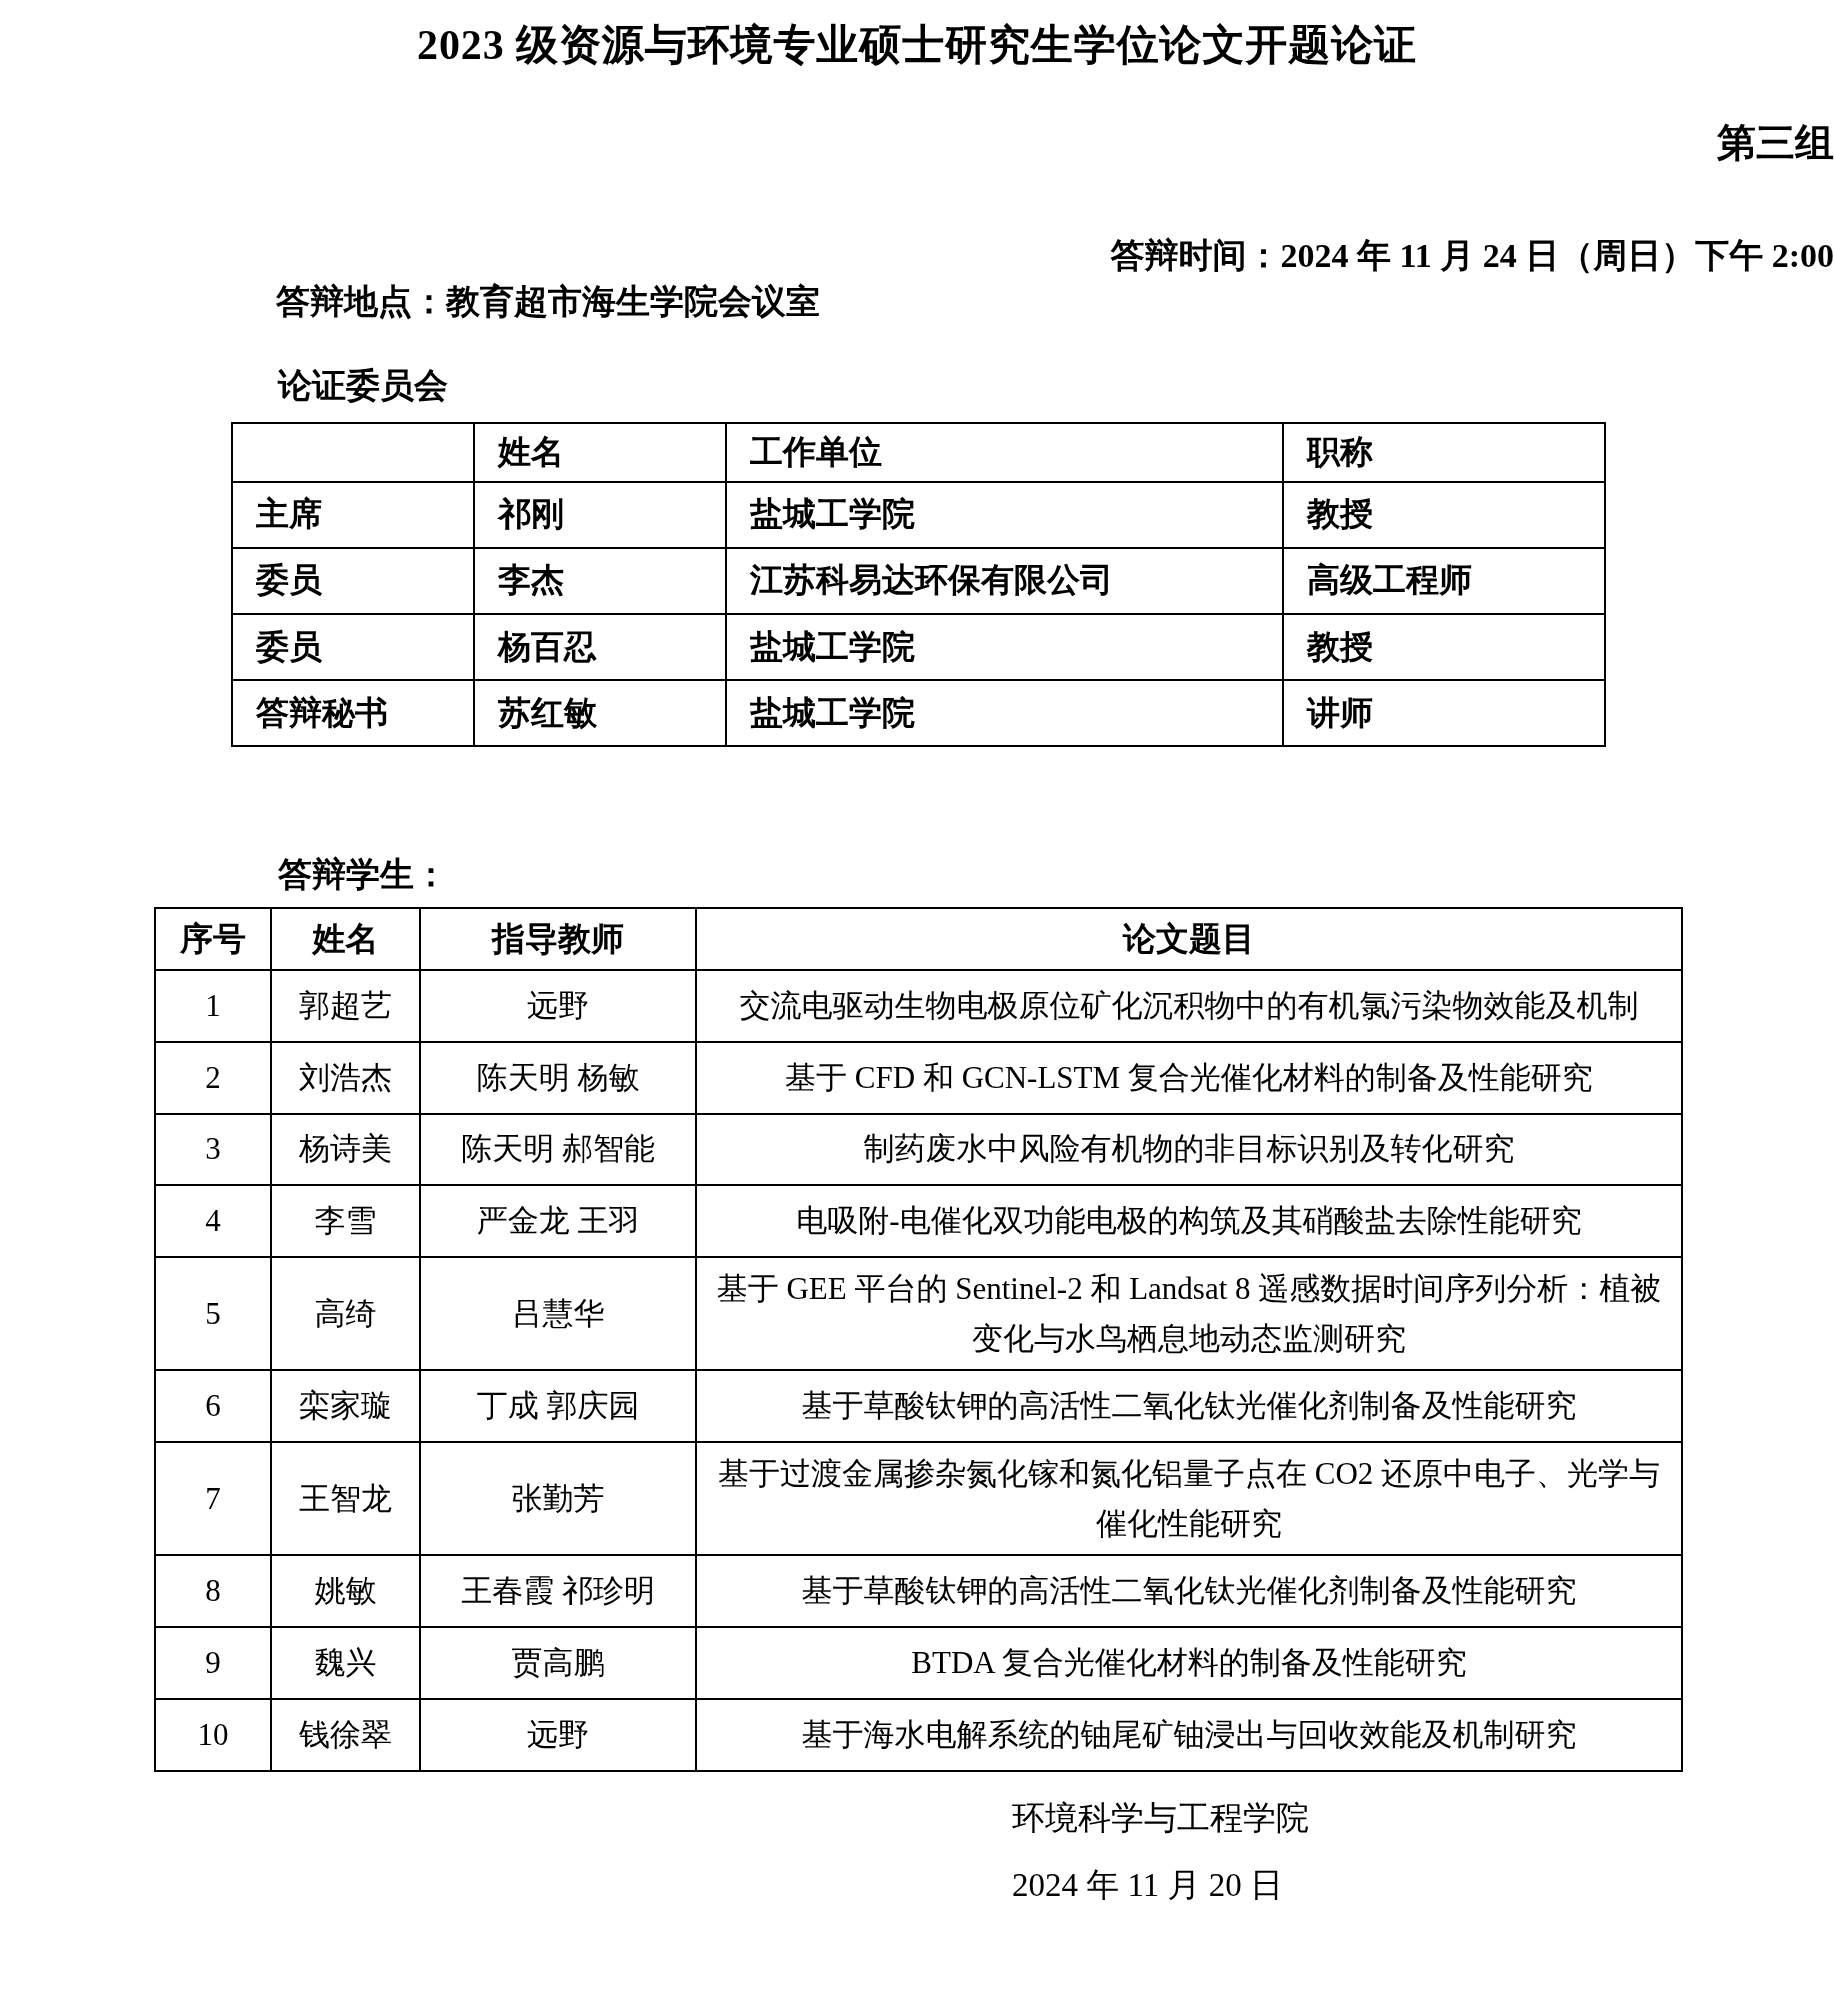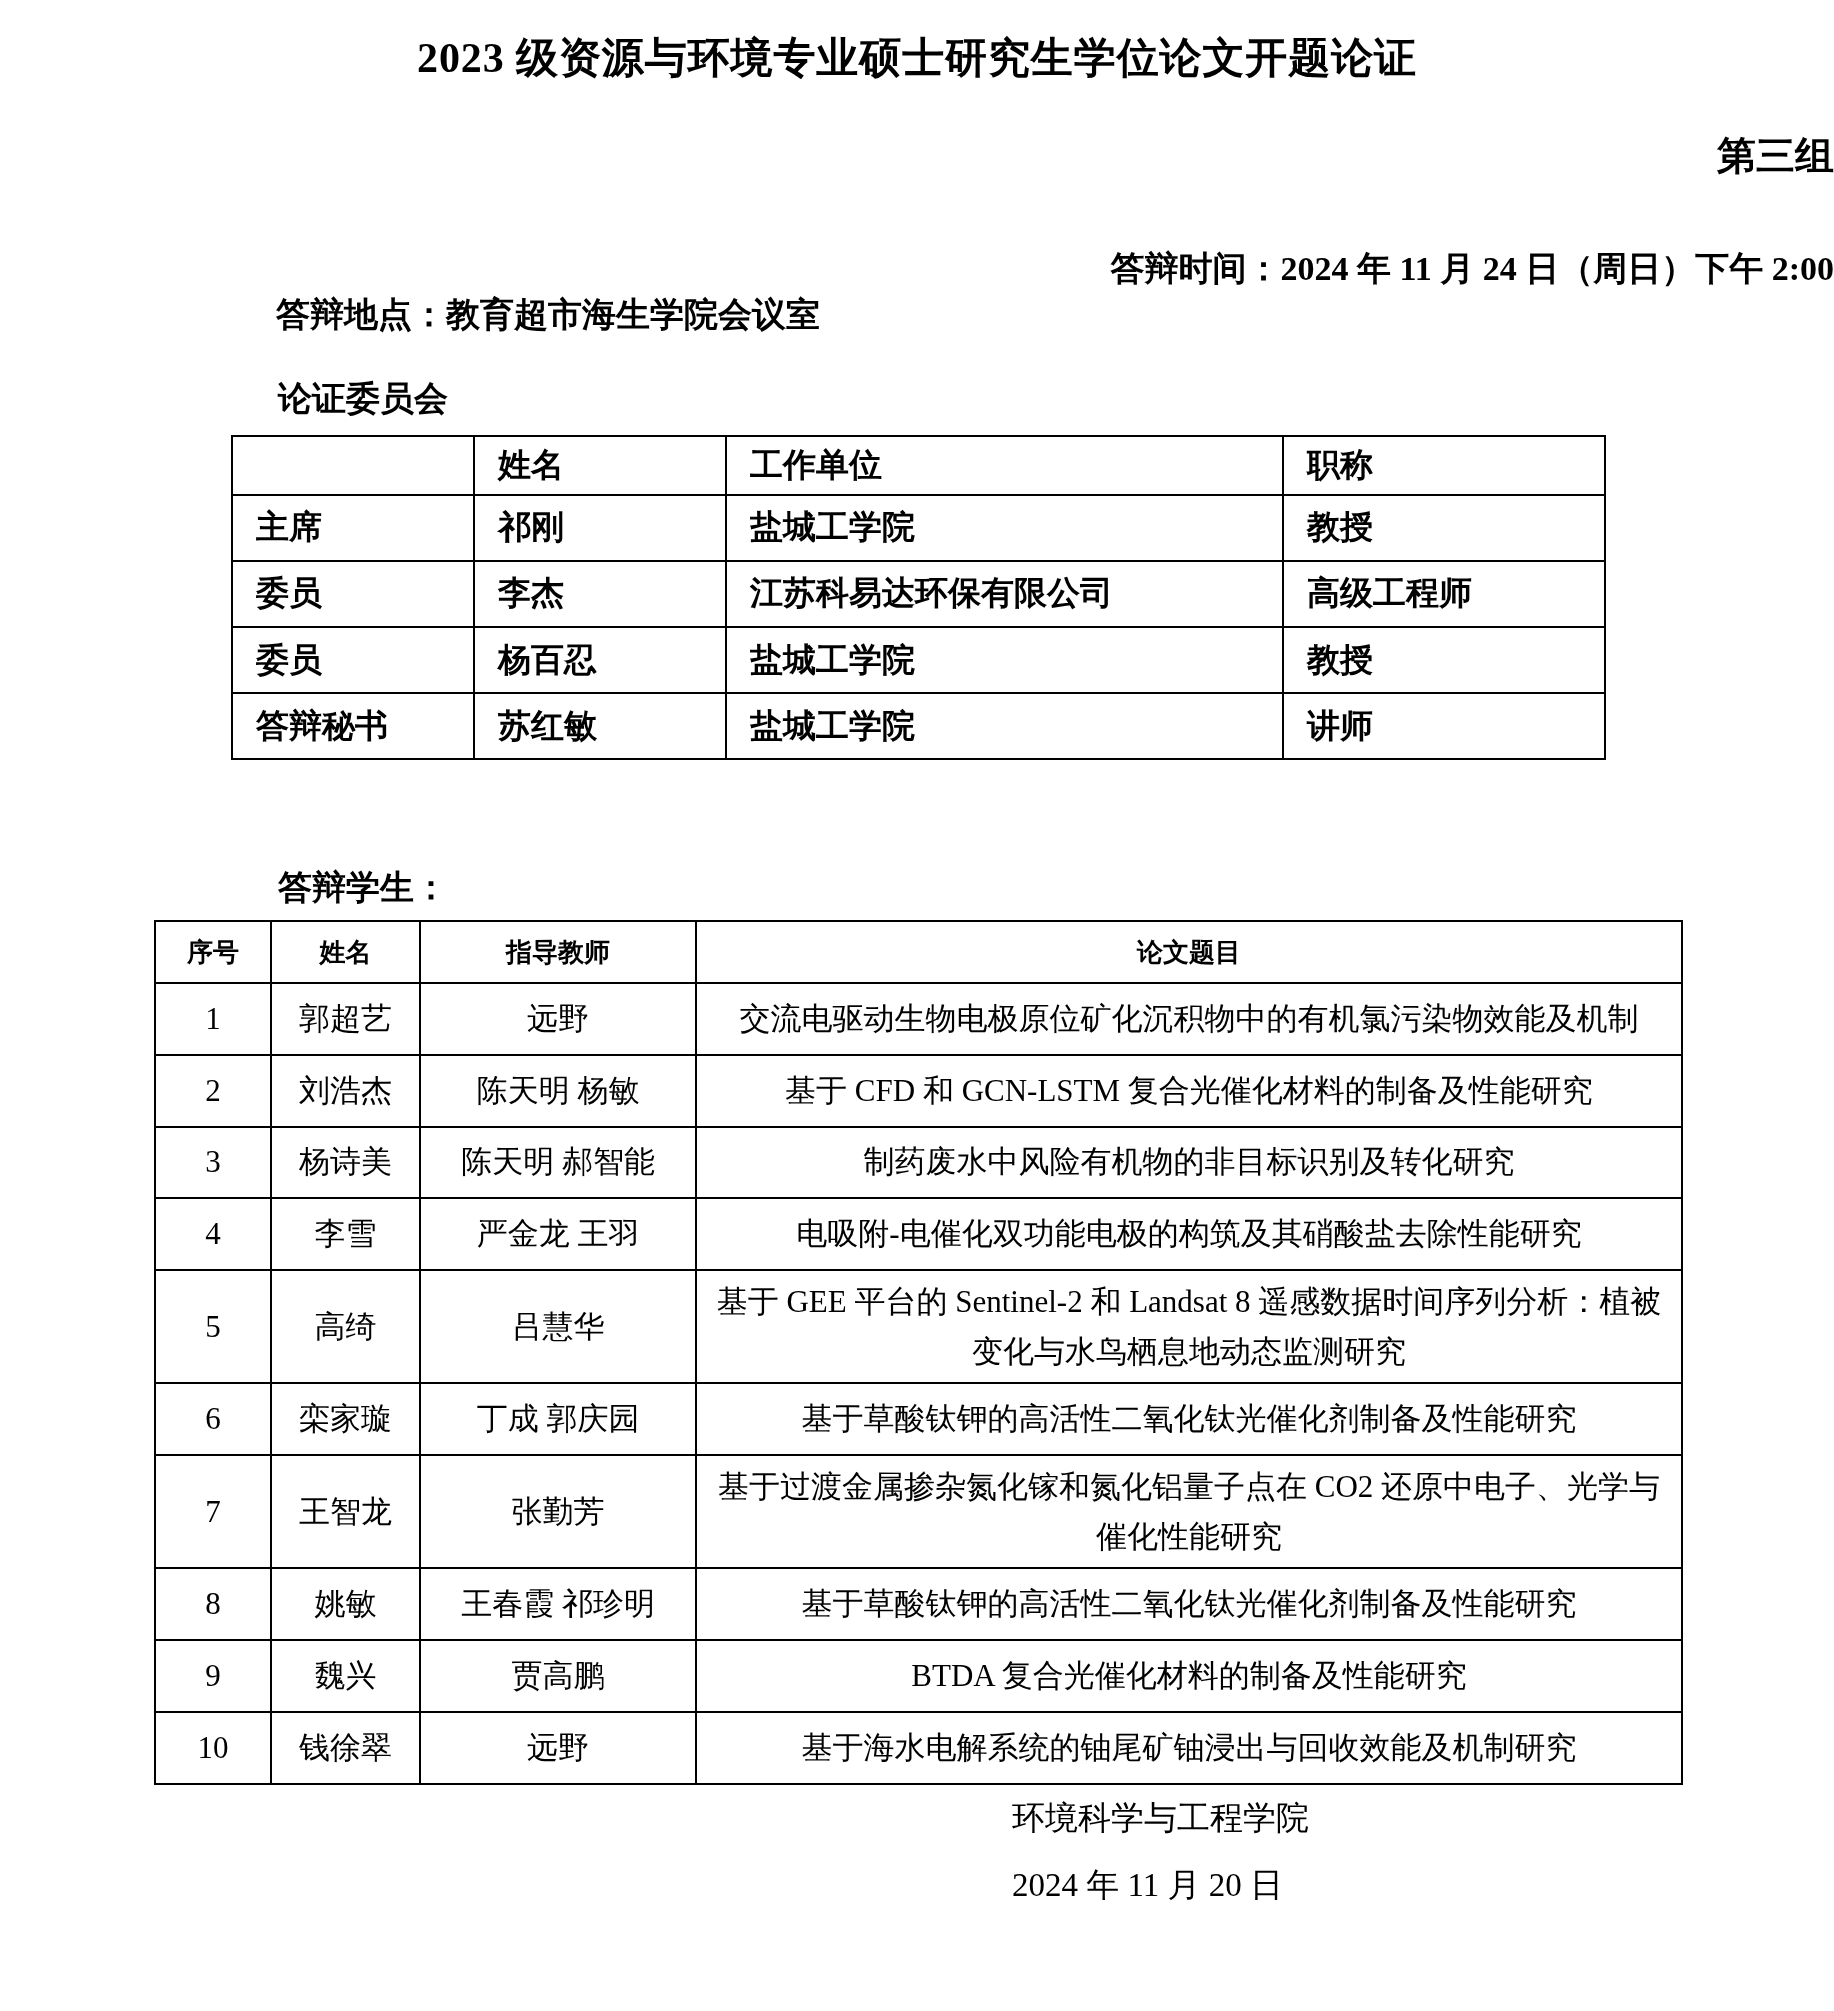--- a/index.html
+++ b/index.html
@@ -10,21 +10,21 @@
   .page {
     position: relative;
     width: 1834px;
     height: 2011px;
     background: #ffffff;
     color: #000000;
     font-family: "Liberation Serif", "DejaVu Serif", serif;
     overflow: hidden;
   }
   .doc-title {
-    padding-top: 30px;
+    padding-top: 17px;
     text-align: center;
     font-size: 42px;
     font-weight: bold;
     letter-spacing: 0.9px;
   }
   .group-subtitle {
     margin-top: 43px;
     text-align: right;
     font-size: 39px;
     font-weight: bold;
@@ -68,21 +68,21 @@
   .committee-table tr.hdr td { height: 50px; }
 
   .students-table {
     margin: 9px 0 0 154px;
     width: 1526px;
     font-size: 31px;
     text-align: center;
   }
   .students-table th {
     height: 56px;
-    font-size: 26px;
+    font-size: 33px;
     font-weight: bold;
     padding: 1.8px 7.2px;
     text-align: center;
   }
   .students-table td {
     height: 59px;
     padding: 5.4px 12.5px;
     line-height: 1.62;
   }
 

